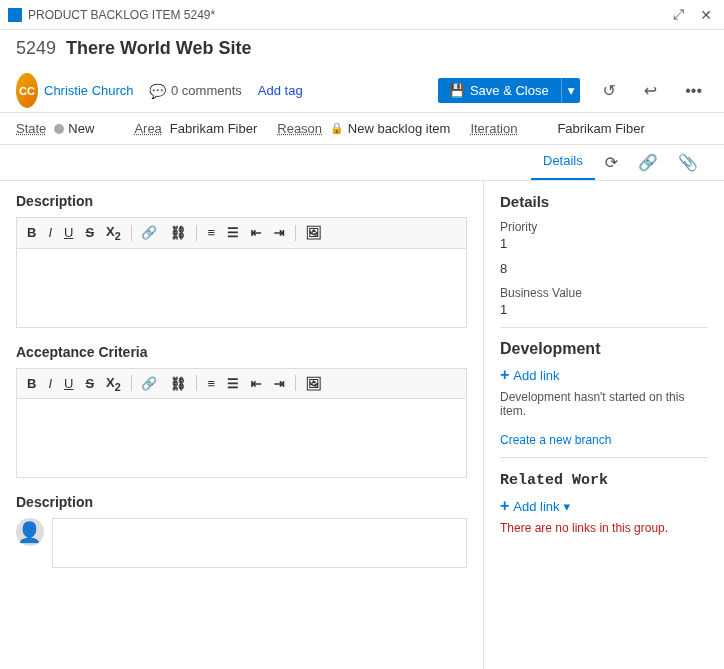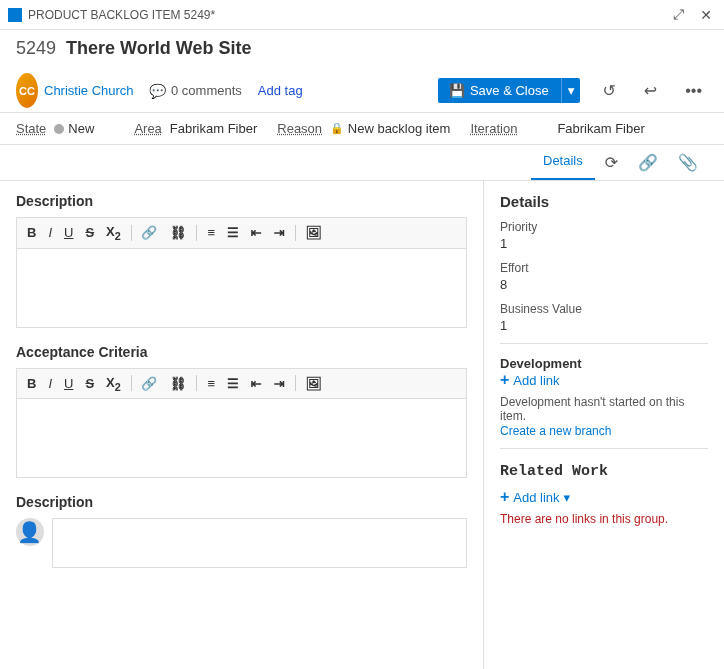--- a/index.html
+++ b/index.html
@@ -72,24 +72,24 @@
     .discussion-avatar { width: 28px; height: 28px; border-radius: 50%; background: #ddd; display: flex; align-items: center; justify-content: center; flex-shrink: 0; }
     .discussion-avatar-icon { font-size: 20px; color: #999; }
     .discussion-input { flex: 1; border: 1px solid #ddd; padding: 8px; min-height: 50px; color: #999; font-size: 13px; cursor: text; }
 
     .details-title { font-size: 15px; font-weight: 600; margin-bottom: 10px; }
     .detail-item { margin-bottom: 10px; }
     .detail-label { font-size: 12px; color: #555; margin-bottom: 2px; }
     .detail-value { font-size: 13px; color: #333; }
 
     .dev-section { margin-top: 12px; }
-    .dev-title { font-size: 13px; font-weight: 600; }
+    .dev-title { font-size: 16px; font-weight: 600; margin-bottom: 8px; }
     .add-link-btn { display: flex; align-items: center; gap: 4px; color: #0078d4; cursor: pointer; font-size: 13px; margin-bottom: 6px; background: none; border: none; padding: 0; }
     .plus-icon { font-size: 16px; font-weight: bold; }
-    .dev-note { font-size: 12px; color: #555; margin-bottom: 0; }
+    .dev-note { font-size: 12px; color: #555; margin-bottom: 14px; }
     .dev-link { color: #0078d4; cursor: pointer; font-size: 12px; }
 
     .related-section { margin-top: 14px; }
     .related-title { font-size: 15px; font-weight: 600; margin-bottom: 8px; font-family: Liberation Mono, monospace; }
     .related-note { font-size: 12px; color: #b91c1c; }
     .add-link-with-arrow { display: flex; align-items: center; gap: 4px; color: #0078d4; cursor: pointer; font-size: 13px; margin-bottom: 6px; background: none; border: none; padding: 0; }
 
     .divider-line { border: none; border-top: 1px solid #e0e0e0; margin: 10px 0; }
   </style>
 </head>
@@ -223,21 +223,20 @@
 
   <div class="right-panel">
     <div class="details-title">Details</div>
 
     <div class="detail-item">
       <div class="detail-label">Priority</div>
       <div class="detail-value">1</div>
     </div>
 
     <div class="detail-item">
-      <div class="detail-label">Effort</div>
       <div class="detail-value">8</div>
     </div>
 
     <div class="detail-item">
       <div class="detail-label">Business Value</div>
       <div class="detail-value">1</div>
     </div>
 
 
     <hr class="divider-line">

